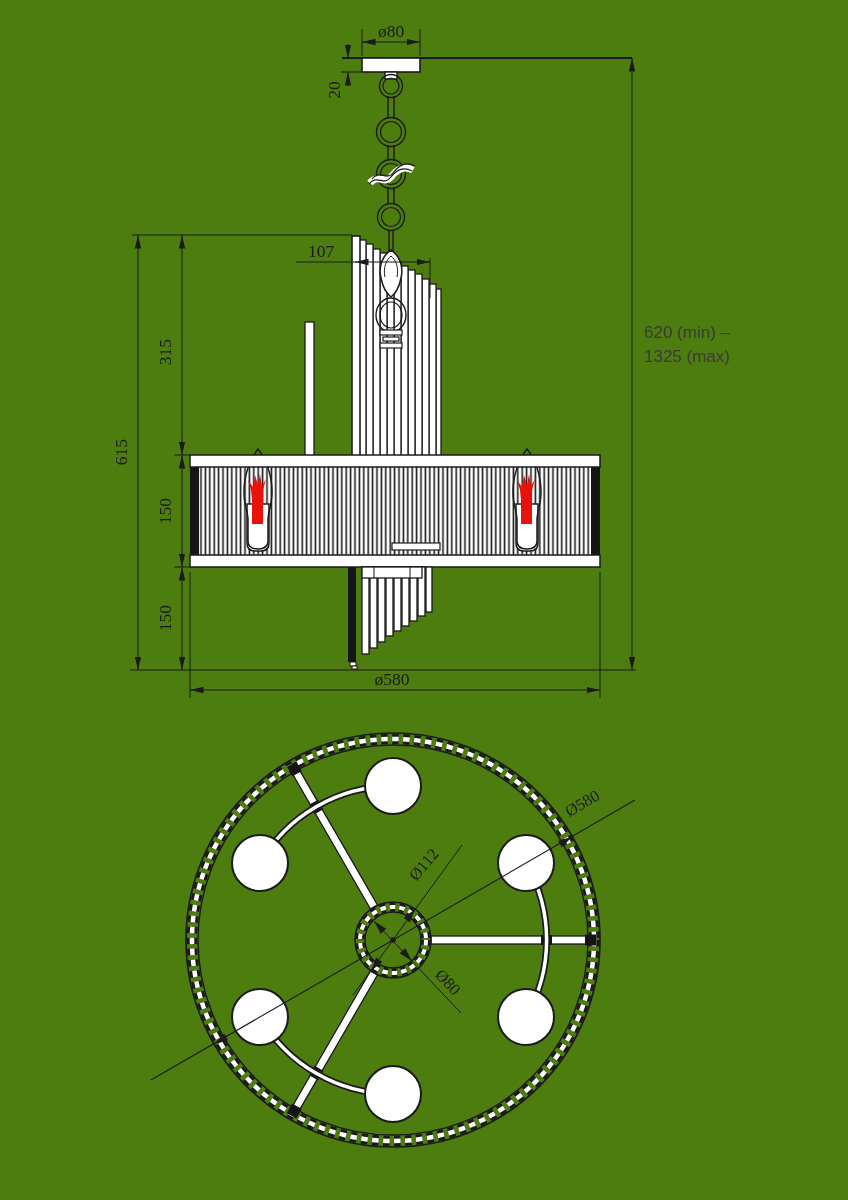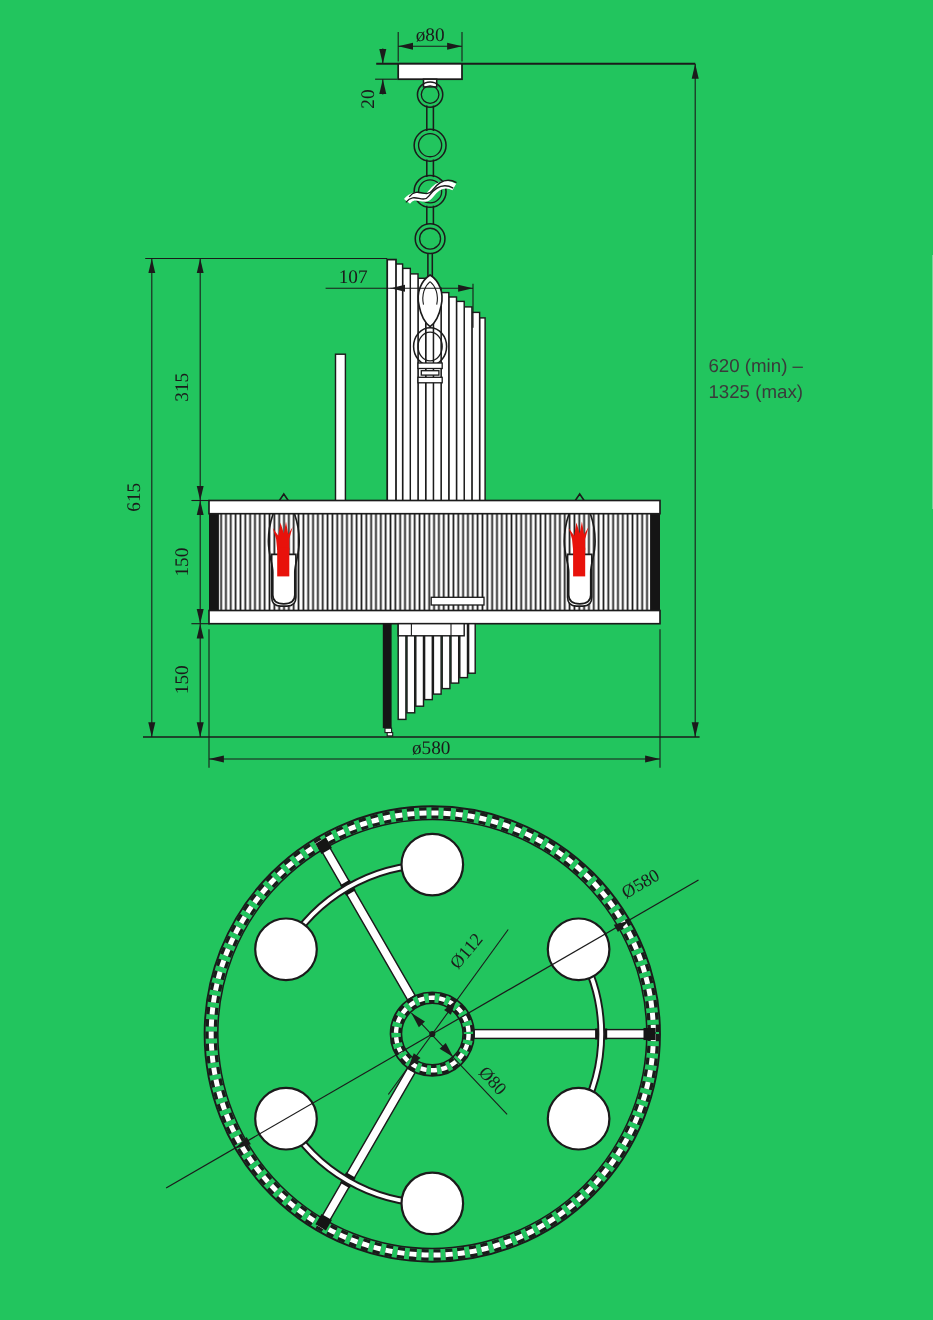--- a/index.html
+++ b/index.html
@@ -1,16 +1,16 @@
 <!DOCTYPE html>
 <html><head>
 <meta charset="utf-8">
 <style>
   html,body{margin:0;padding:0;background:#ffffff;}
-  .stage{width:848px;height:1200px;background:#22c55e;position:relative;overflow:hidden;}
+  .stage{width:848px;height:1200px;background:#4d7c0f;position:relative;overflow:hidden;}
   svg{display:block;}
   .ln{stroke:#1b1b1b;fill:none;}
   .w1{stroke-width:1;}
   .w12{stroke-width:1.2;}
   .w14{stroke-width:1.4;}
   .w16{stroke-width:1.6;}
   .wf{fill:#ffffff;stroke:#1b1b1b;}
   .dk{fill:#151515;stroke:none;}
   .dim-text{font-family:"Liberation Serif",serif;font-size:17.5px;fill:#1b1b1b;}
   .dim-text-s{font-family:"Liberation Serif",serif;font-size:16.5px;fill:#1b1b1b;}

